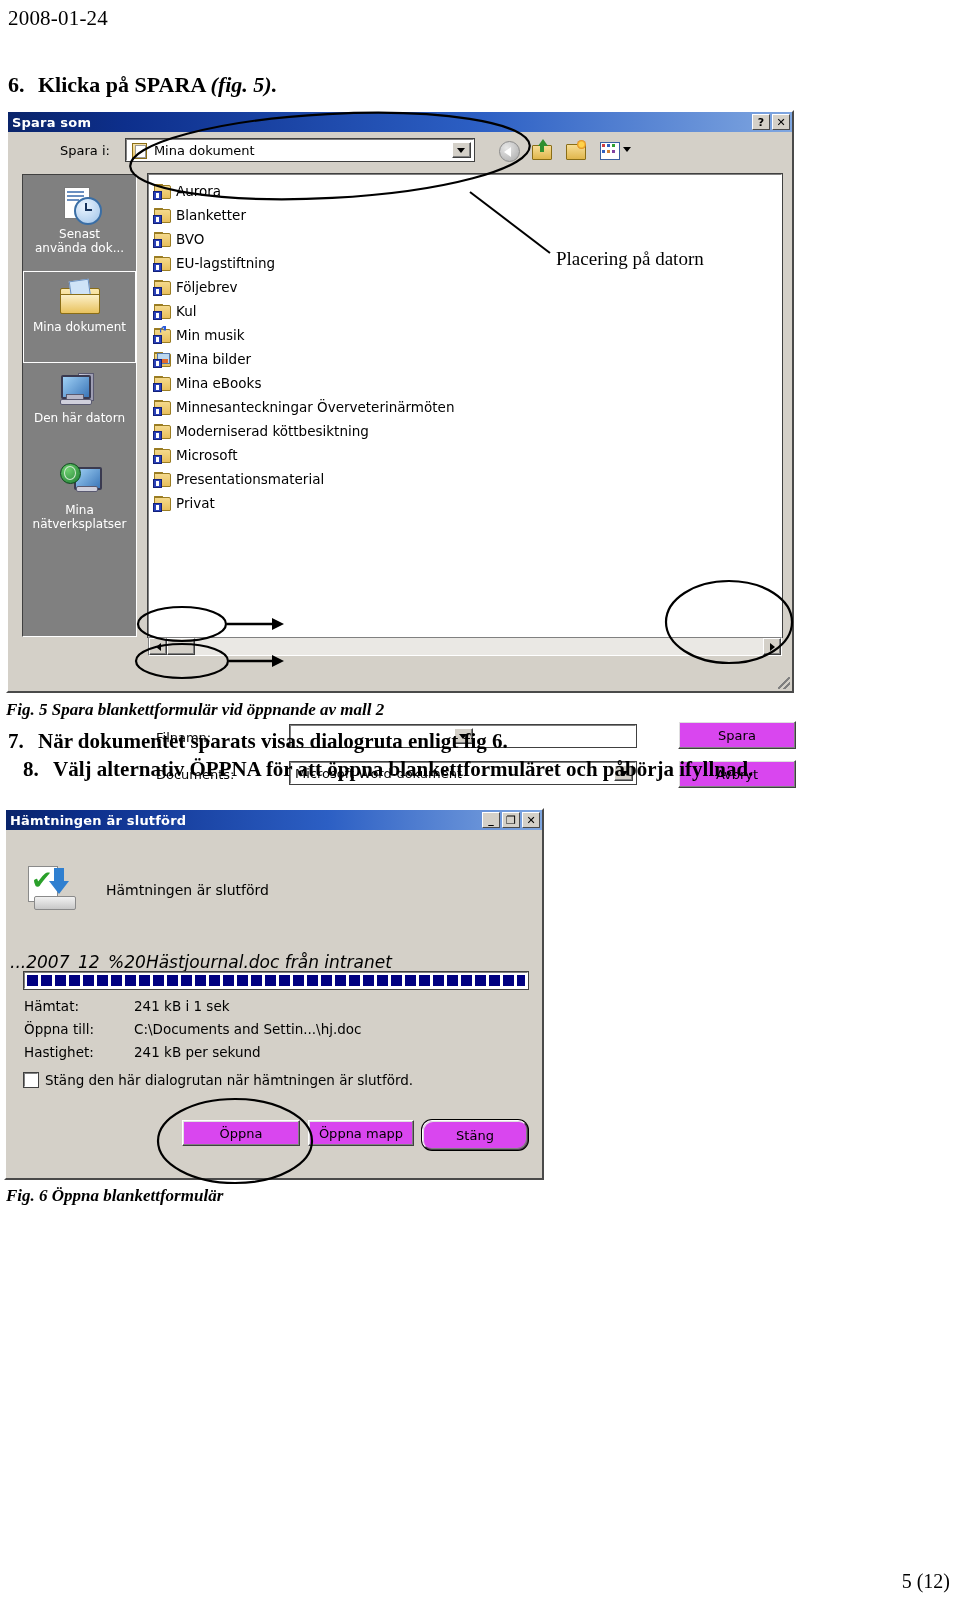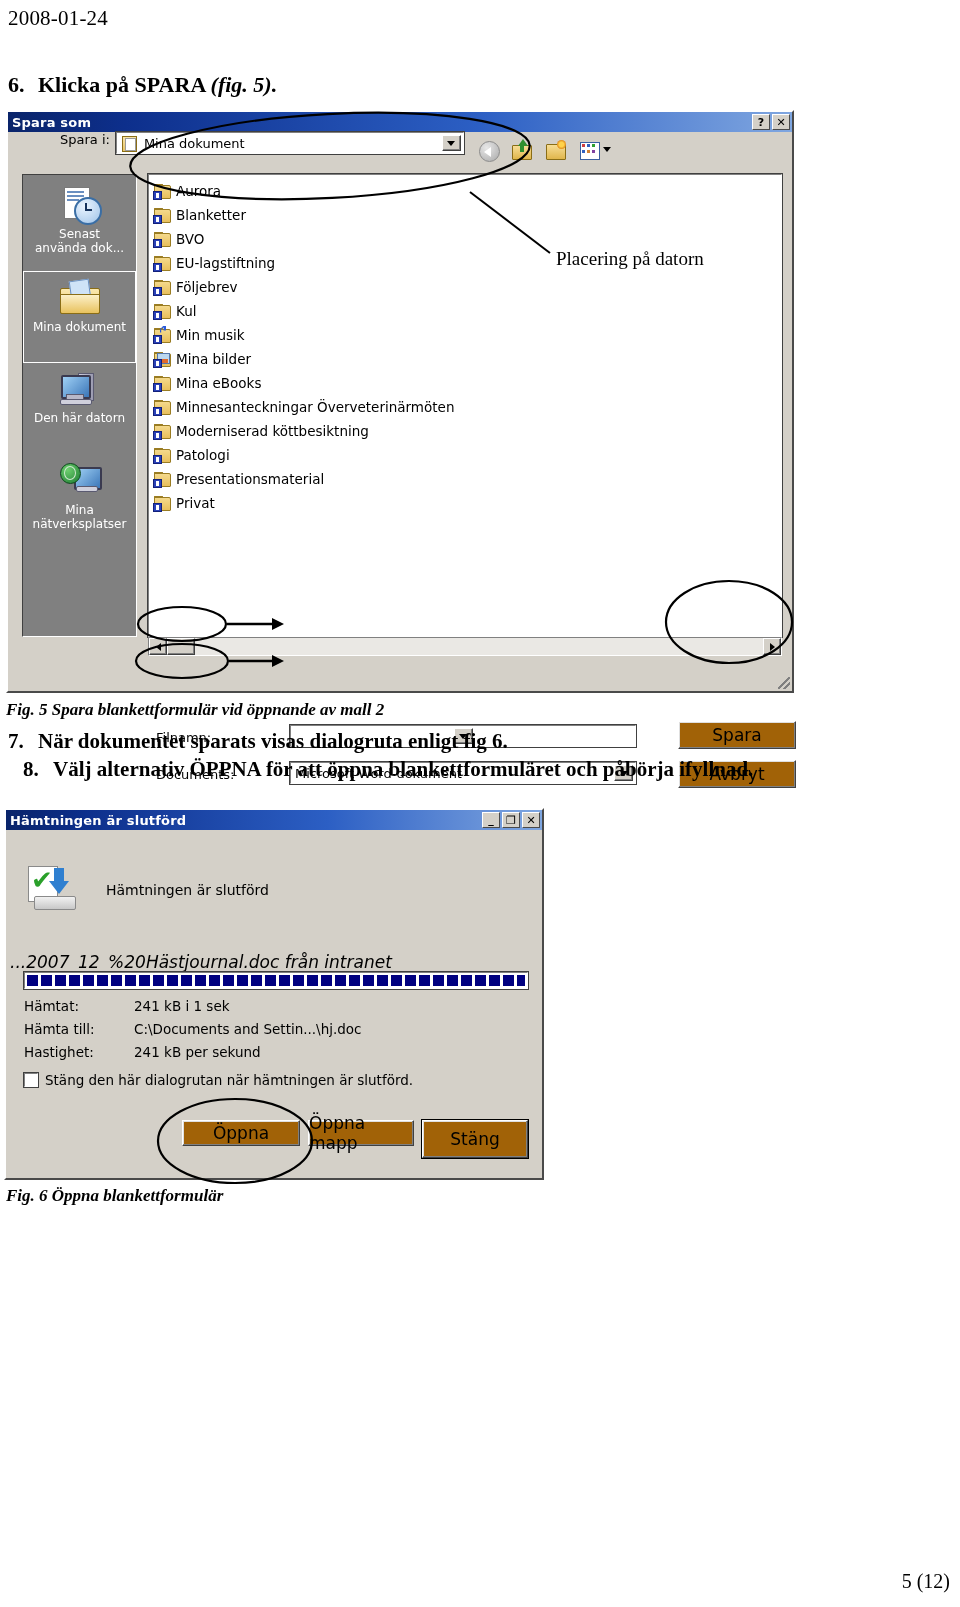--- a/index.html
+++ b/index.html
@@ -91,43 +91,43 @@
     border-right: 1px solid #4a4a4a;
     border-bottom: 1px solid #4a4a4a;
     color: #000;
     font-size: 11px;
     font-weight: bold;
     display: flex; align-items: center; justify-content: center;
     box-sizing: border-box;
     line-height: 1;
   }
   .btn {
-    background: #a16207;
+    background: #d946ef;
     border-top: 1px solid #ffffff;
     border-left: 1px solid #ffffff;
     border-right: 1px solid #404040;
     border-bottom: 1px solid #404040;
     box-shadow: inset -1px -1px 0 #808080, inset 1px 1px 0 #dfdfdf;
     font-family: "DejaVu Sans", sans-serif;
-    font-size: 17px;
+    font-size: 13px;
     color: #000;
     display: flex; align-items: center; justify-content: center;
     box-sizing: border-box;
   }
 
   
   #save-dialog {
     left: 6px; top: 110px;
     width: 788px; height: 583px;
   }
   #save-toolrow {
     position: absolute;
     left: 0; top: 20px;
     width: 100%; height: 36px;
-    display: flex; 
+    display: flex; align-items: center; gap: 10px;
   }
   .lbl-sparai {
     font-family: "DejaVu Sans", sans-serif;
     font-size: 13px;
     margin-left: 52px;
     margin-right: 6px;
     white-space: nowrap;
   }
   .combo {
     background: #fff;
@@ -350,22 +350,22 @@
     width: 14px; height: 14px; background:#fff;
     border-top:1px solid #808080;border-left:1px solid #808080;
     border-right:1px solid #fff;border-bottom:1px solid #fff;
     outline: 1px solid #404040;
     box-sizing:border-box; margin-right: 7px;
   }
   #dl-check .txt { font-family:"DejaVu Sans", sans-serif; font-size:13.5px; }
 
   #dl-btn-open { position:absolute; left: 176px; top: 310px; width: 118px; height: 26px; }
   #dl-btn-openfolder { position:absolute; left: 302px; top: 310px; width: 106px; height: 26px; }
-  #dl-btn-close { position:absolute; left: 416px; top: 310px; width: 106px; height: 38px;
-                  box-shadow: inset -1px -1px 0 #808080, inset 1px 1px 0 #dfdfdf, 0 0 0 1px #000; }
+  #dl-btn-close { position:absolute; left: 416px; top: 310px; width: 106px; height: 30px;
+                  box-shadow: inset -1px -1px 0 #808080, inset 1px 1px 0 #dfdfdf, 0 0 0 1px #000; border-radius: 10px; }
 
   
   #annot { position:absolute; left:0; top:0; width:960px; height:1607px; pointer-events:none; }
   .annot-text {
     position:absolute;
     font-family:"Liberation Serif", serif;
     font-size: 19px;
   }
   #ann-placering { left: 556px; top: 248px; }
 </style>
@@ -564,21 +564,21 @@
           <span class="f-badge"></span>
         </span>
         <span>Moderniserad köttbesiktning</span>
       </div>
     <div class="frow">
         <span class="folder-ico">
           <span class="f-tab"></span>
           <span class="f-back"></span>
           <span class="f-badge"></span>
         </span>
-        <span>Patologi</span>
+        <span>Microsoft</span>
       </div>
     <div class="frow">
         <span class="folder-ico">
           <span class="f-tab"></span>
           <span class="f-back"></span>
           <span class="f-badge"></span>
         </span>
         <span>Presentationsmaterial</span>
       </div>
     <div class="frow">
@@ -653,21 +653,21 @@
   <div id="dl-file">...2007_12_%20Hästjournal.doc från intranet</div>
   <div id="dl-progress">
       <span class="bar" style="width:100%;display:block;"></span>
     </div>
 
   <div class="dl-row" id="dl-r1">
     <span class="k">Hämtat:</span>
     <span class="v">241 kB i 1 sek</span>
   </div>
   <div class="dl-row" id="dl-r2">
-    <span class="k">Hämta till:</span>
+    <span class="k">Öppna till:</span>
     <span class="v">C:\Documents and Settin...\hj.doc</span>
   </div>
   <div class="dl-row" id="dl-r3">
     <span class="k">Hastighet:</span>
     <span class="v">241 kB per sekund</span>
   </div>
 
   <div id="dl-check">
     <span class="box"></span>
     <span class="txt">Stäng den här dialogrutan när hämtningen är slutförd.</span>

